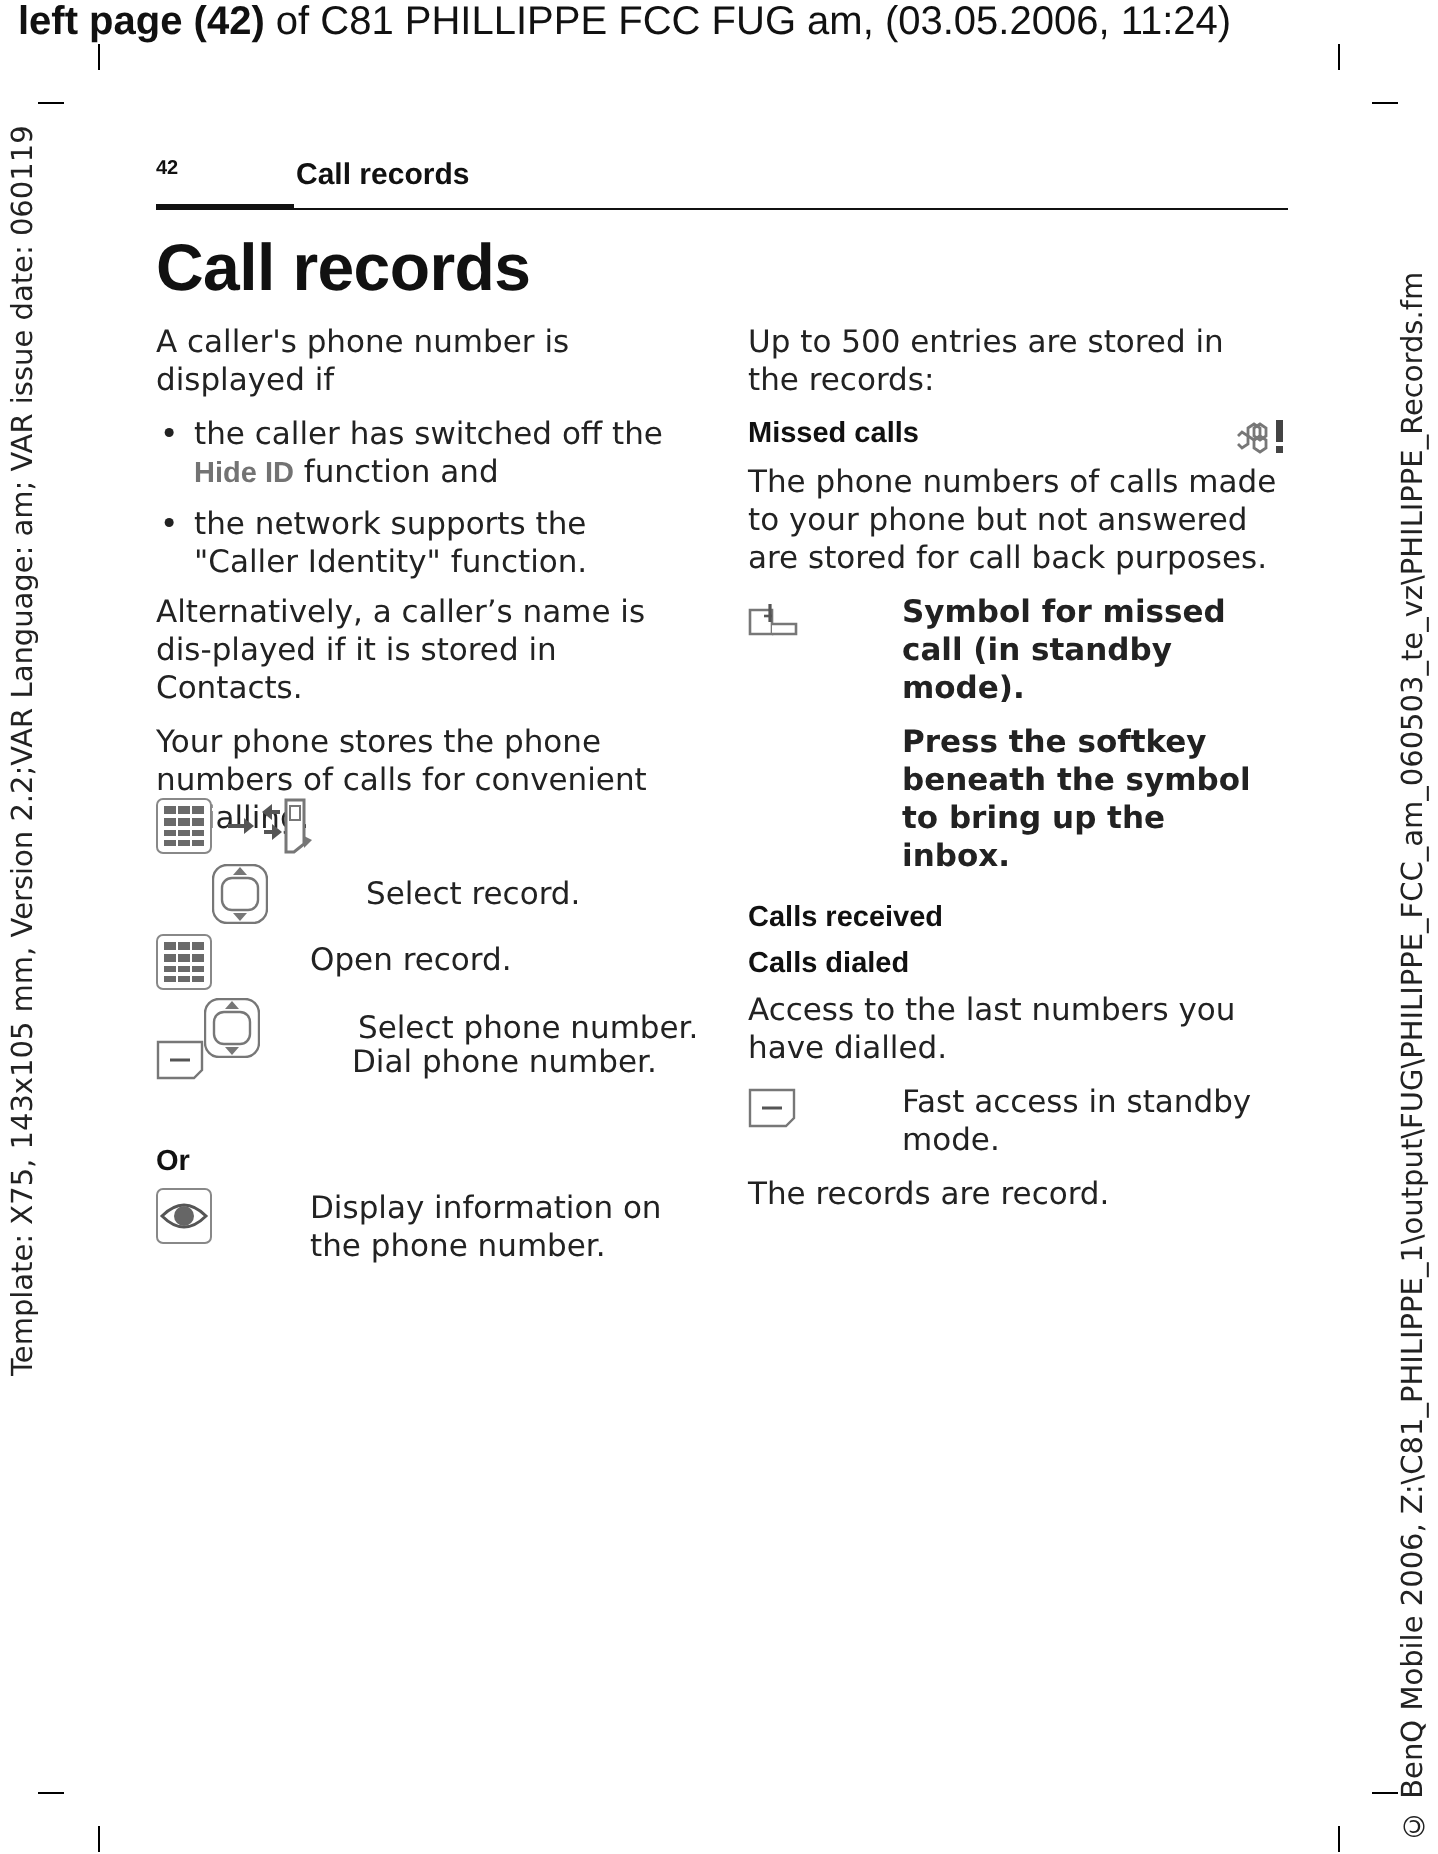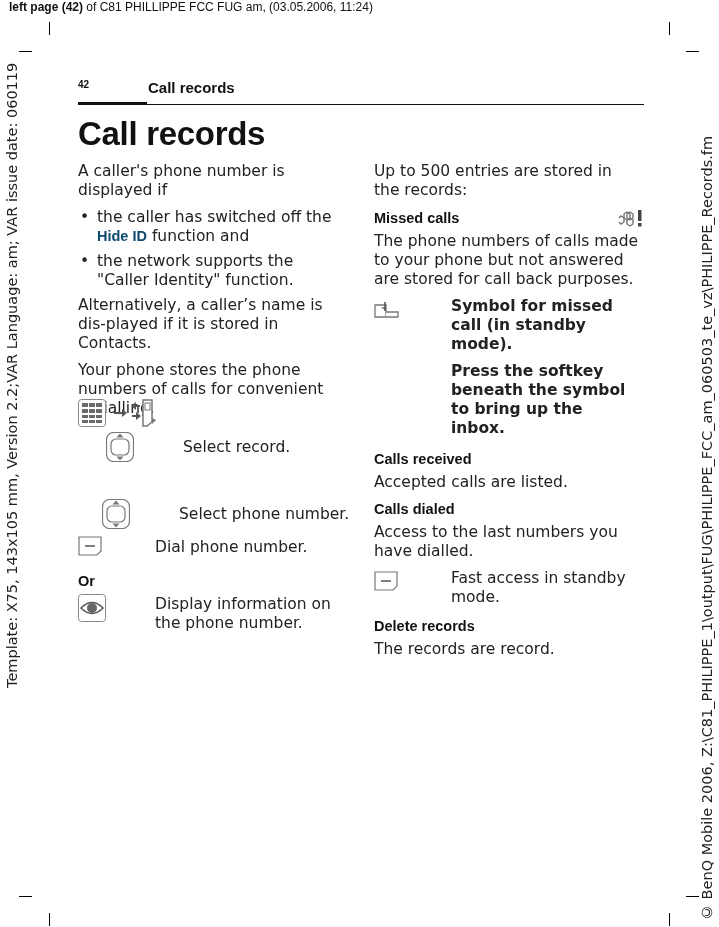--- a/index.html
+++ b/index.html
@@ -3,21 +3,21 @@
 <meta charset="utf-8">
 <style>
   html, body { margin: 0; padding: 0; background: #ffffff; }
   body {
     width: 719px; height: 927px; position: relative; overflow: hidden;
     font-family: "DejaVu Sans", sans-serif; color: #1a1a1a;
   }
   .abs { position: absolute; }
   .hdr-line {
     left: 9px; top: 0px; font-family: "Liberation Sans", sans-serif;
-    font-size: 12px; white-space: nowrap; color: #111;
+    font-size: 20px; white-space: nowrap; color: #111;
   }
   .hdr-line b { font-weight: bold; }
   .crop { background: #000; }
   .side-left {
     left: 2px; top: 48px; width: 20px; height: 640px;
     writing-mode: vertical-rl; transform: rotate(180deg);
     font-size: 14.5px; white-space: nowrap; color: #222; line-height: 20px;
   }
   .side-right {
     left: 697px; top: 120px; width: 20px; height: 800px;
@@ -39,21 +39,21 @@
     font-weight: bold; font-size: 33px; color: #111; letter-spacing: -0.3px;
   }
   .col { font-size: 15.5px; line-height: 19px; color: #222; }
   .col p { margin: 0 0 8px 0; }
   .col .h {
     font-family: "Liberation Sans", sans-serif; font-weight: bold;
     font-size: 14.5px; color: #111; margin: 0 0 4px 0;
   }
   .bullet { position: relative; padding-left: 19px; margin: 0 0 6px 0; }
   .bullet .dot { position: absolute; left: 2px; top: 0; }
-  .hl { font-family: "Liberation Sans", sans-serif; font-weight: bold; color: #0c4a6e; font-size: 14.5px; }
+  .hl { font-family: "Liberation Sans", sans-serif; font-weight: bold; color: #737373; font-size: 14.5px; }
   .steprow { position: absolute; left: 0; display: flex; align-items: flex-start; }
   .steprow .ic { width: 77px; flex: none; }
   .steprow .tx { width: 190px; }
   svg { display: block; }
 </style>
 </head>
 <body>
 
 <div class="abs hdr-line">
   <b>left page (42)</b><span> of C81 PHILLIPPE FCC FUG am, (03.05.2006, 11:24)</span>
@@ -136,32 +136,54 @@
     <div class="ic">
       <svg width="28" height="30" viewBox="0 0 28 30">
           <rect x="0.5" y="0.5" width="27" height="29" rx="7" fill="#fff" stroke="#777" stroke-width="1.2"></rect>
           <rect x="5" y="7" width="18" height="16" rx="5" fill="#fff" stroke="#777" stroke-width="1.2"></rect>
           <path d="M14 1.5 L10.5 5.5 H17.5 Z" fill="#777"></path>
           <path d="M14 28.5 L10.5 24.5 H17.5 Z" fill="#777"></path>
         </svg>
     </div>
     <div class="tx" style="padding-top:6px;">Select record.</div>
   </div>
+  <div class="steprow" style="top:35px;">
+    <div class="ic">
+      <svg width="28" height="28" viewBox="0 0 28 28">
+          <rect x="0.5" y="0.5" width="27" height="27" rx="3" fill="#fff" stroke="#888"></rect>
+          <g fill="#6a6a6a">
+            <rect x="4" y="4" width="6" height="4"></rect>
+            <rect x="11" y="4" width="6" height="4"></rect>
+            <rect x="18" y="4" width="6" height="4"></rect>
+            <rect x="4" y="10" width="6" height="4"></rect>
+            <rect x="11" y="10" width="6" height="4"></rect>
+            <rect x="18" y="10" width="6" height="4"></rect>
+            <rect x="4" y="16" width="6" height="3"></rect>
+            <rect x="11" y="16" width="6" height="3"></rect>
+            <rect x="18" y="16" width="6" height="3"></rect>
+            <rect x="4" y="21" width="6" height="3"></rect>
+            <rect x="11" y="21" width="6" height="3"></rect>
+            <rect x="18" y="21" width="6" height="3"></rect>
+          </g>
+        </svg>
+    </div>
+    <div class="tx" style="padding-top:4px;">Open record.</div>
+  </div>
   <div class="steprow" style="top:67px;padding-left:24px;">
     <div class="ic">
       <svg width="28" height="30" viewBox="0 0 28 30">
           <rect x="0.5" y="0.5" width="27" height="29" rx="7" fill="#fff" stroke="#777" stroke-width="1.2"></rect>
           <rect x="5" y="7" width="18" height="16" rx="5" fill="#fff" stroke="#777" stroke-width="1.2"></rect>
           <path d="M14 1.5 L10.5 5.5 H17.5 Z" fill="#777"></path>
           <path d="M14 28.5 L10.5 24.5 H17.5 Z" fill="#777"></path>
         </svg>
     </div>
     <div class="tx" style="padding-top:6px;">Select phone number.</div>
   </div>
-  <div class="steprow" style="top:104px;">
+  <div class="steprow" style="top:88px;gap:21px;">
     <div class="ic">
       <svg width="26" height="20" viewBox="0 0 26 20">
           <path d="M1 1 H23 V15 L19 19 H1 Z" fill="#fff" stroke="#777" stroke-width="1.2"></path>
           <path d="M7 10 H17" stroke="#555" stroke-width="1.5"></path>
         </svg>
     </div>
     <div class="tx" style="padding-top:2px;">Dial phone number.</div>
   </div>
 </div>
 
@@ -177,21 +199,21 @@
           <circle cx="14" cy="14" r="5" fill="#666"></circle>
         </svg>
     </div>
     <div class="tx" style="padding-top:1px;">Display information on the phone number.</div>
   </div>
 </div>
 
 <div class="abs col" style="left:374px;top:162px;width:270px;">
   <p style="width:240px;">Up to 500 entries are stored in the records:</p>
 
-  <div class="h" style="display:flex;justify-content:space-between;align-items:center;margin-top:4px;">
+  <div class="h" style="display:flex;justify-content:space-between;margin-top:4px;">
     <span>Missed calls</span>
     <span>
       <svg width="26" height="20" viewBox="0 0 26 20">
           <g fill="none" stroke="#777" stroke-width="1.4">
             <path d="M6 6 L9 4 L12 6 L12 10 L9 12 L6 10 Z"></path>
             <path d="M12 6 L15 4 L18 6 L18 10 L15 12 L12 10 Z" transform="translate(-3,0)"></path>
             <path d="M9 12 L12 10 L15 12 L15 16 L12 18 L9 16 Z"></path>
             <path d="M1 10 L3 8 L6 10 L6 14 L3 16 L1 14"></path>
           </g>
           <rect x="20" y="2" width="3.5" height="11" fill="#444"></rect>
@@ -210,32 +232,30 @@
           <path d="M8 7 H12" stroke="#555" stroke-width="1.3"></path>
         </svg>
     </div>
     <div style="width:190px;">
       <p>Symbol for missed call (in standby mode).</p>
       <p>Press the softkey beneath the symbol to bring up the inbox.</p>
     </div>
   </div>
 
   <div class="h" style="margin-top:4px;">Calls received</div>
-  <p>Accepted calls are listed.</p>
 
   <div class="h">Calls dialed</div>
   <p>Access to the last numbers you have dialled.</p>
 
   <div style="display:flex;align-items:flex-start;">
     <div style="width:77px;flex:none;padding-top:2px;">
       <svg width="26" height="20" viewBox="0 0 26 20">
           <path d="M1 1 H23 V15 L19 19 H1 Z" fill="#fff" stroke="#777" stroke-width="1.2"></path>
           <path d="M7 10 H17" stroke="#555" stroke-width="1.5"></path>
         </svg>
     </div>
     <div style="width:190px;">
       <p>Fast access in standby mode.</p>
     </div>
   </div>
 
-  <div class="h" style="margin-top:2px;">Delete records</div>
   <p>The records are record.</p>
 </div>
 
 </body></html>

